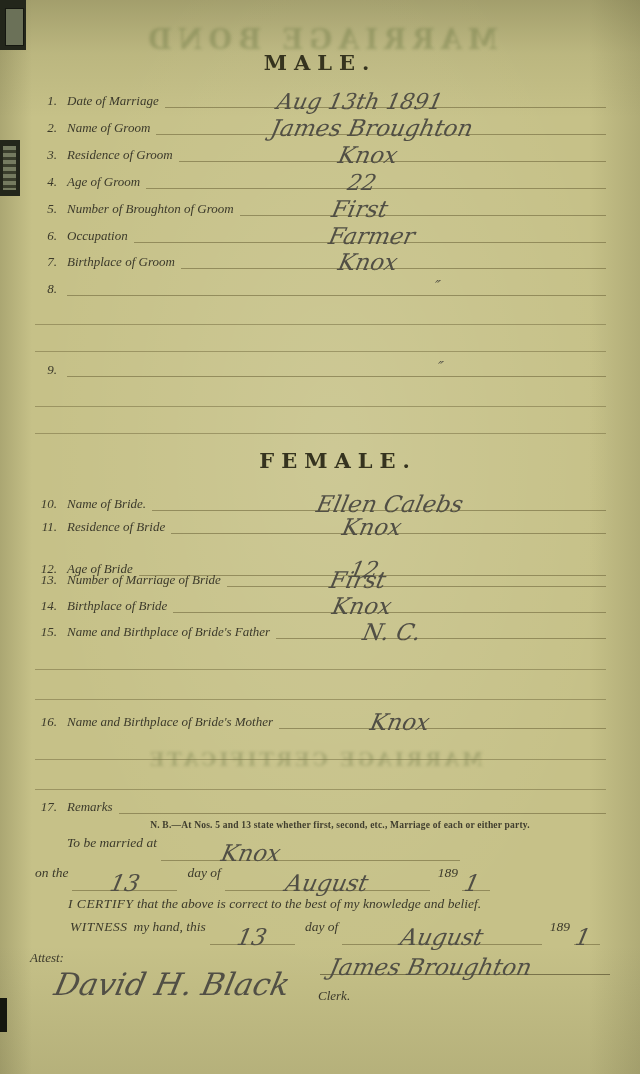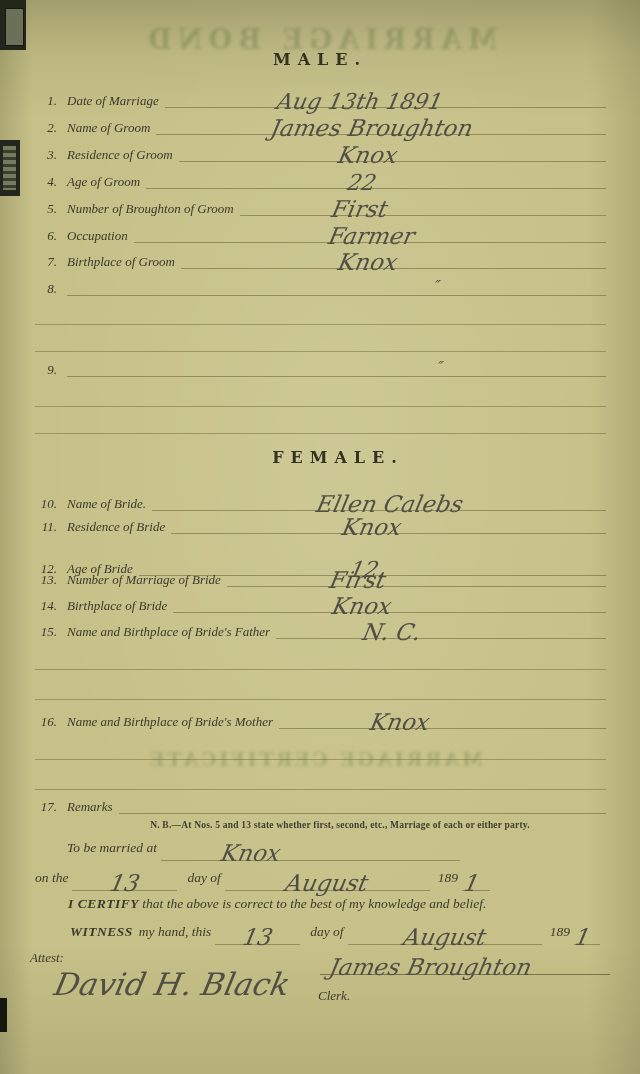--- a/index.html
+++ b/index.html
@@ -8,21 +8,21 @@
     font-family:"Liberation Serif", serif;
     background-color:#c6c188;
     background-image:
       radial-gradient(ellipse at 52% 42%, rgba(255,255,244,0.12), rgba(0,0,0,0) 62%),
       linear-gradient(180deg, rgba(62,60,28,0.26) 0%, rgba(62,60,28,0.08) 5%, rgba(0,0,0,0) 11%, rgba(0,0,0,0) 88%, rgba(62,60,28,0.12) 100%),
       linear-gradient(90deg, rgba(62,60,28,0.20) 0%, rgba(0,0,0,0) 5%, rgba(0,0,0,0) 92%, rgba(62,60,28,0.16) 100%);
   }
   .sect-h{
     position:absolute; left:0; width:100%; text-align:center;
     font-family:"DejaVu Serif", serif; font-weight:bold;
-    font-size:16px; letter-spacing:7px; color:#35331f;
+    font-size:21px; letter-spacing:7px; color:#35331f;
   }
   .row{
     position:absolute; left:35px; right:34px; height:22px;
     display:flex; align-items:flex-end;
   }
   .num{
     flex:none; width:22px; text-align:right; padding-right:10px;
     font-style:italic; font-size:13px; color:#3c3a2b; line-height:1.05;
   }
   .lbl{
@@ -46,26 +46,26 @@
     transform:scaleX(-1); filter:blur(1.4px);
     font-family:"DejaVu Serif", serif; font-weight:bold;
     color:rgba(96,110,58,0.34);
   }
   .bleed-top{ left:0; width:100%; top:24px; font-size:27px; letter-spacing:6px; }
   .bleed-mid{ left:140px; width:350px; top:748px; font-size:19px; letter-spacing:3px; color:rgba(96,110,58,0.30); }
   .note{
     position:absolute; left:0; width:100%; top:820px; text-align:center;
     font-size:9.5px; font-weight:bold; color:#403e2e; letter-spacing:0.2px;
   }
-  .frow{ position:absolute; display:flex; align-items:center; height:24px; }
+  .frow{ position:absolute; display:flex; align-items:flex-start; height:24px; }
   .ftext{
     flex:none; white-space:nowrap; font-style:italic; font-size:13.5px;
     color:#3c3a2b; line-height:1.05; padding:0 4px 0 2px;
   }
-  .fbold{ font-weight:bold; letter-spacing:0.5px; }
+  .fbold{ font-weight:normal; letter-spacing:0.5px; }
   .seg{ position:relative; height:100%; border-bottom:1px solid rgba(112,103,60,0.60); }
   .seg .val{ left:50%; }
   .seg-flex{ flex:1; }
   .certify{
     position:absolute; left:68px; top:896px; font-style:italic;
     font-size:13.5px; color:#3c3a2b;
   }
   .sig-line{
     position:absolute; left:320px; top:940px; width:290px; height:34px;
     border-bottom:1px solid rgba(90,82,48,0.70);

